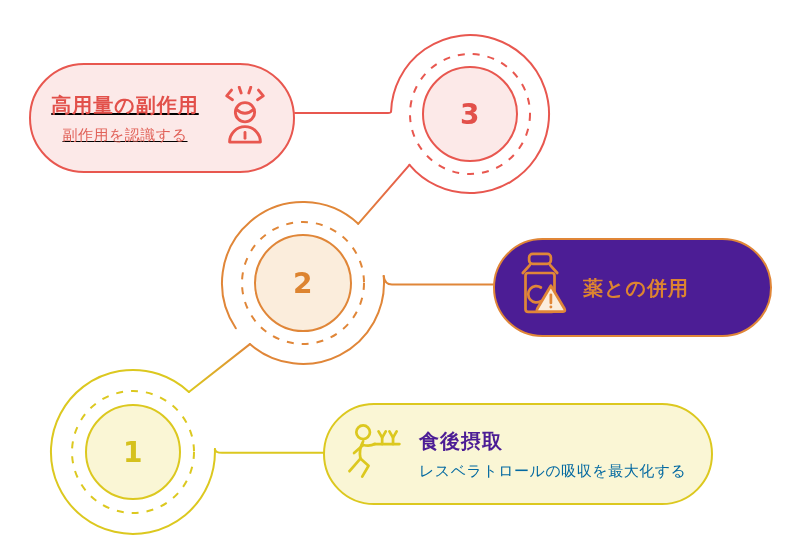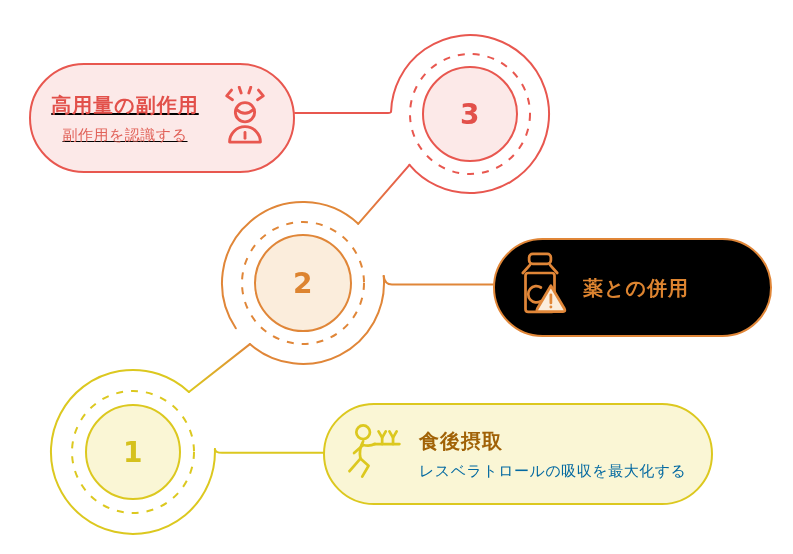--- a/index.html
+++ b/index.html
@@ -25,33 +25,33 @@
   .pill-red{
     left:29px;top:63px;width:266px;height:110px;
     background:#FCE9E8;border-color:#E8574F;
   }
   .pill-red .txt{flex:1;align-items:center;text-align:center;text-decoration:underline;}
   .pill-red .title{color:#E2504A;}
   .pill-red .sub{color:#E16259;}
   .pill-red .icn{margin-right:22px;flex:none;}
   .pill-orange{
     left:493px;top:238px;width:279px;height:99px;
-    background:#000000;border-color:#E08638;
+    background:#4c1d95;border-color:#E08638;
   }
   .pill-orange .icn{margin-left:16px;flex:none;}
   .pill-orange .txt{margin-left:14px;align-items:flex-start;text-align:left;}
   .pill-orange .title{color:#DD8430;}
   .pill-orange .sub{color:#C0793F;}
   .pill-yellow{
     left:323px;top:403px;width:390px;height:102px;
     background:#FAF6D5;border-color:#DCC81F;
   }
   .pill-yellow .icn{margin-left:20px;flex:none;}
   .pill-yellow .txt{margin-left:16px;align-items:flex-start;text-align:left;}
-  .pill-yellow .title{color:#a16207;}
+  .pill-yellow .title{color:#4c1d95;}
   .pill-yellow .sub{color:#0369a1;}
 </style>
 </head>
 <body>
 
 <div class="stage">
 
   <svg class="diagram" width="793" height="554" viewBox="0 0 793 554" fill="none">
     <defs>
       <linearGradient id="g32" gradientUnits="userSpaceOnUse" x1="409.5" y1="164.8" x2="358.2" y2="223.8">

